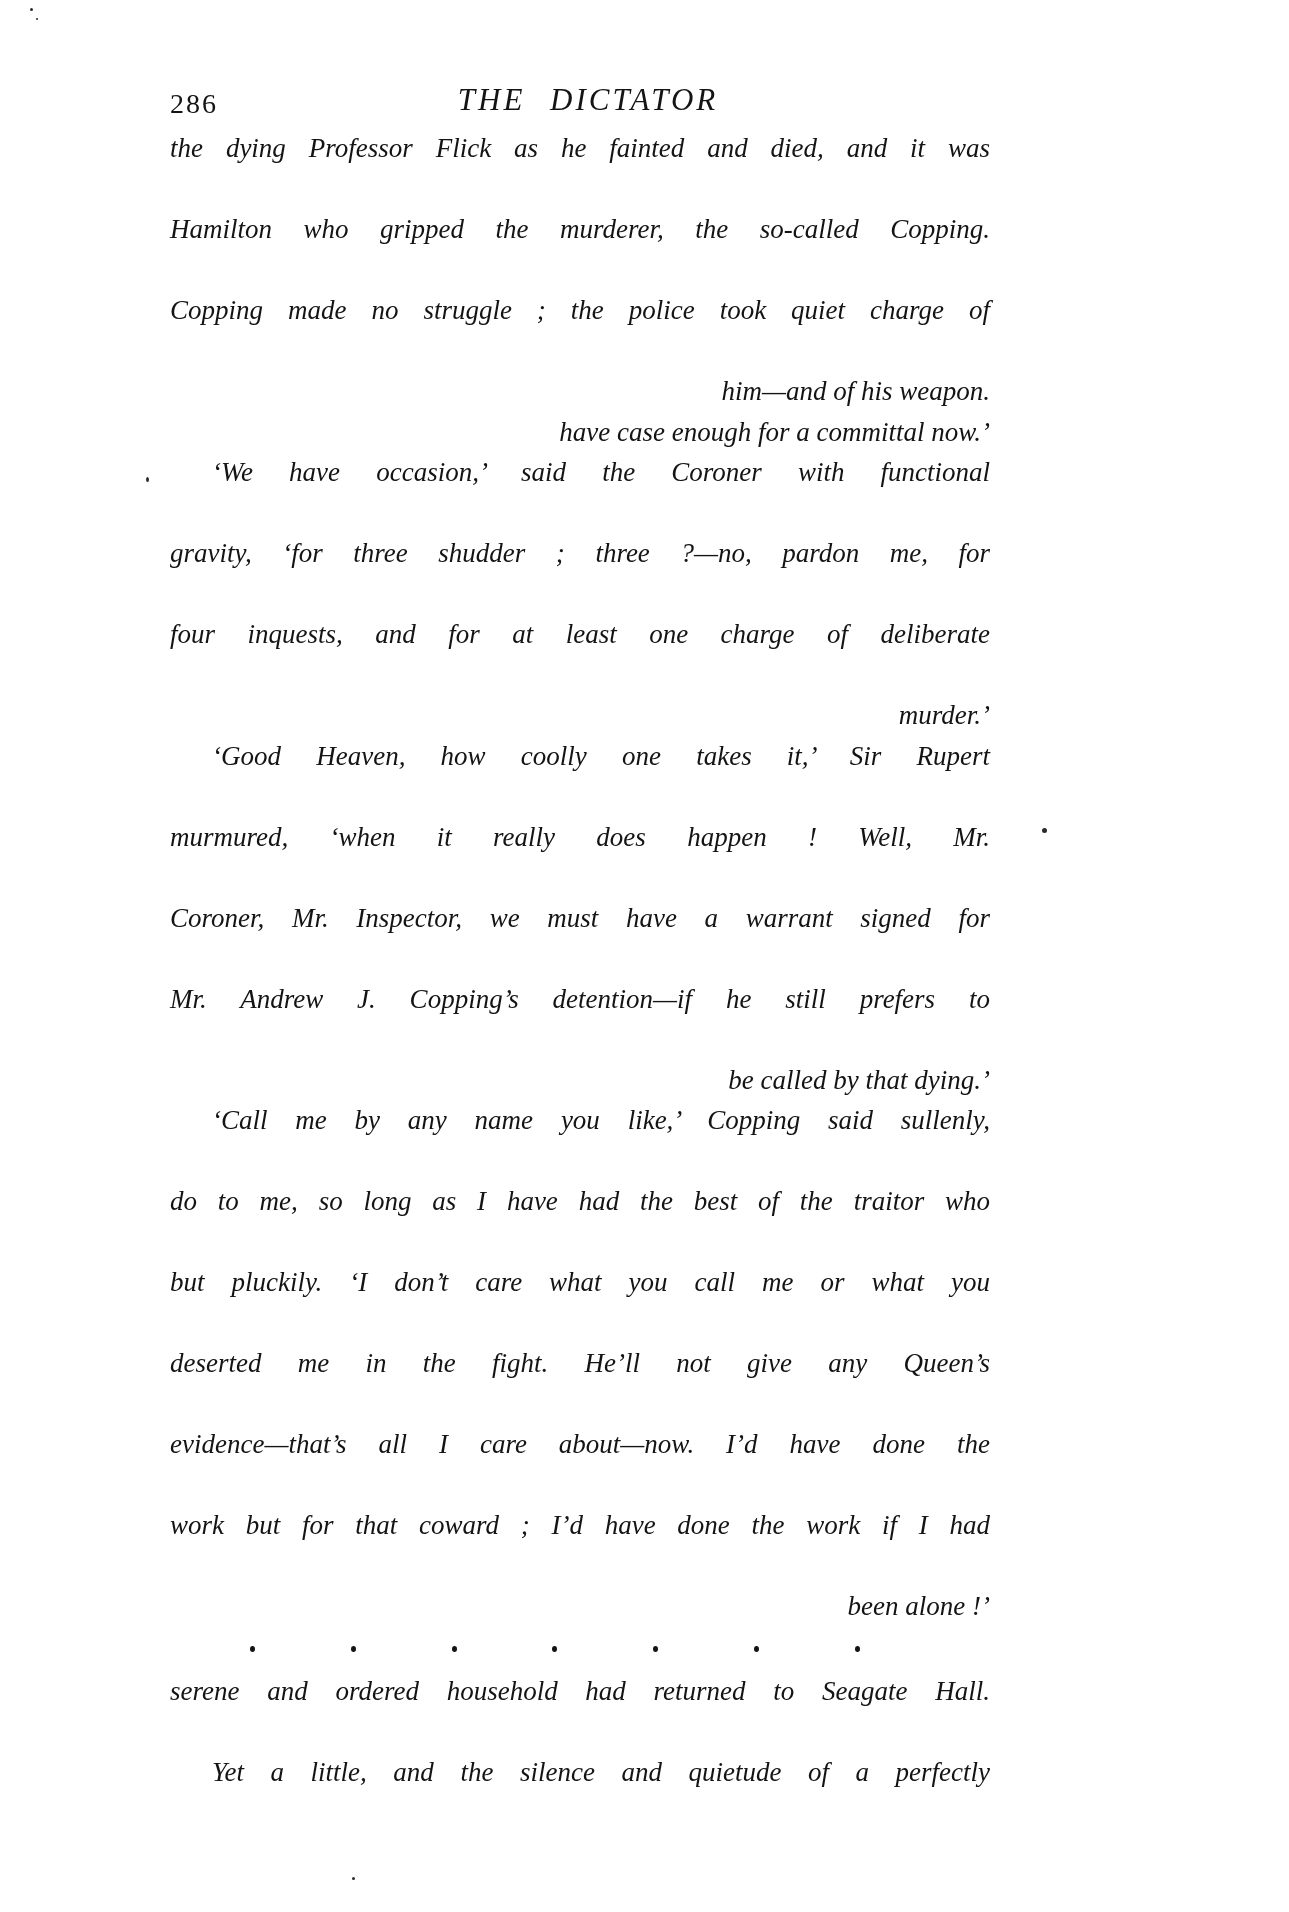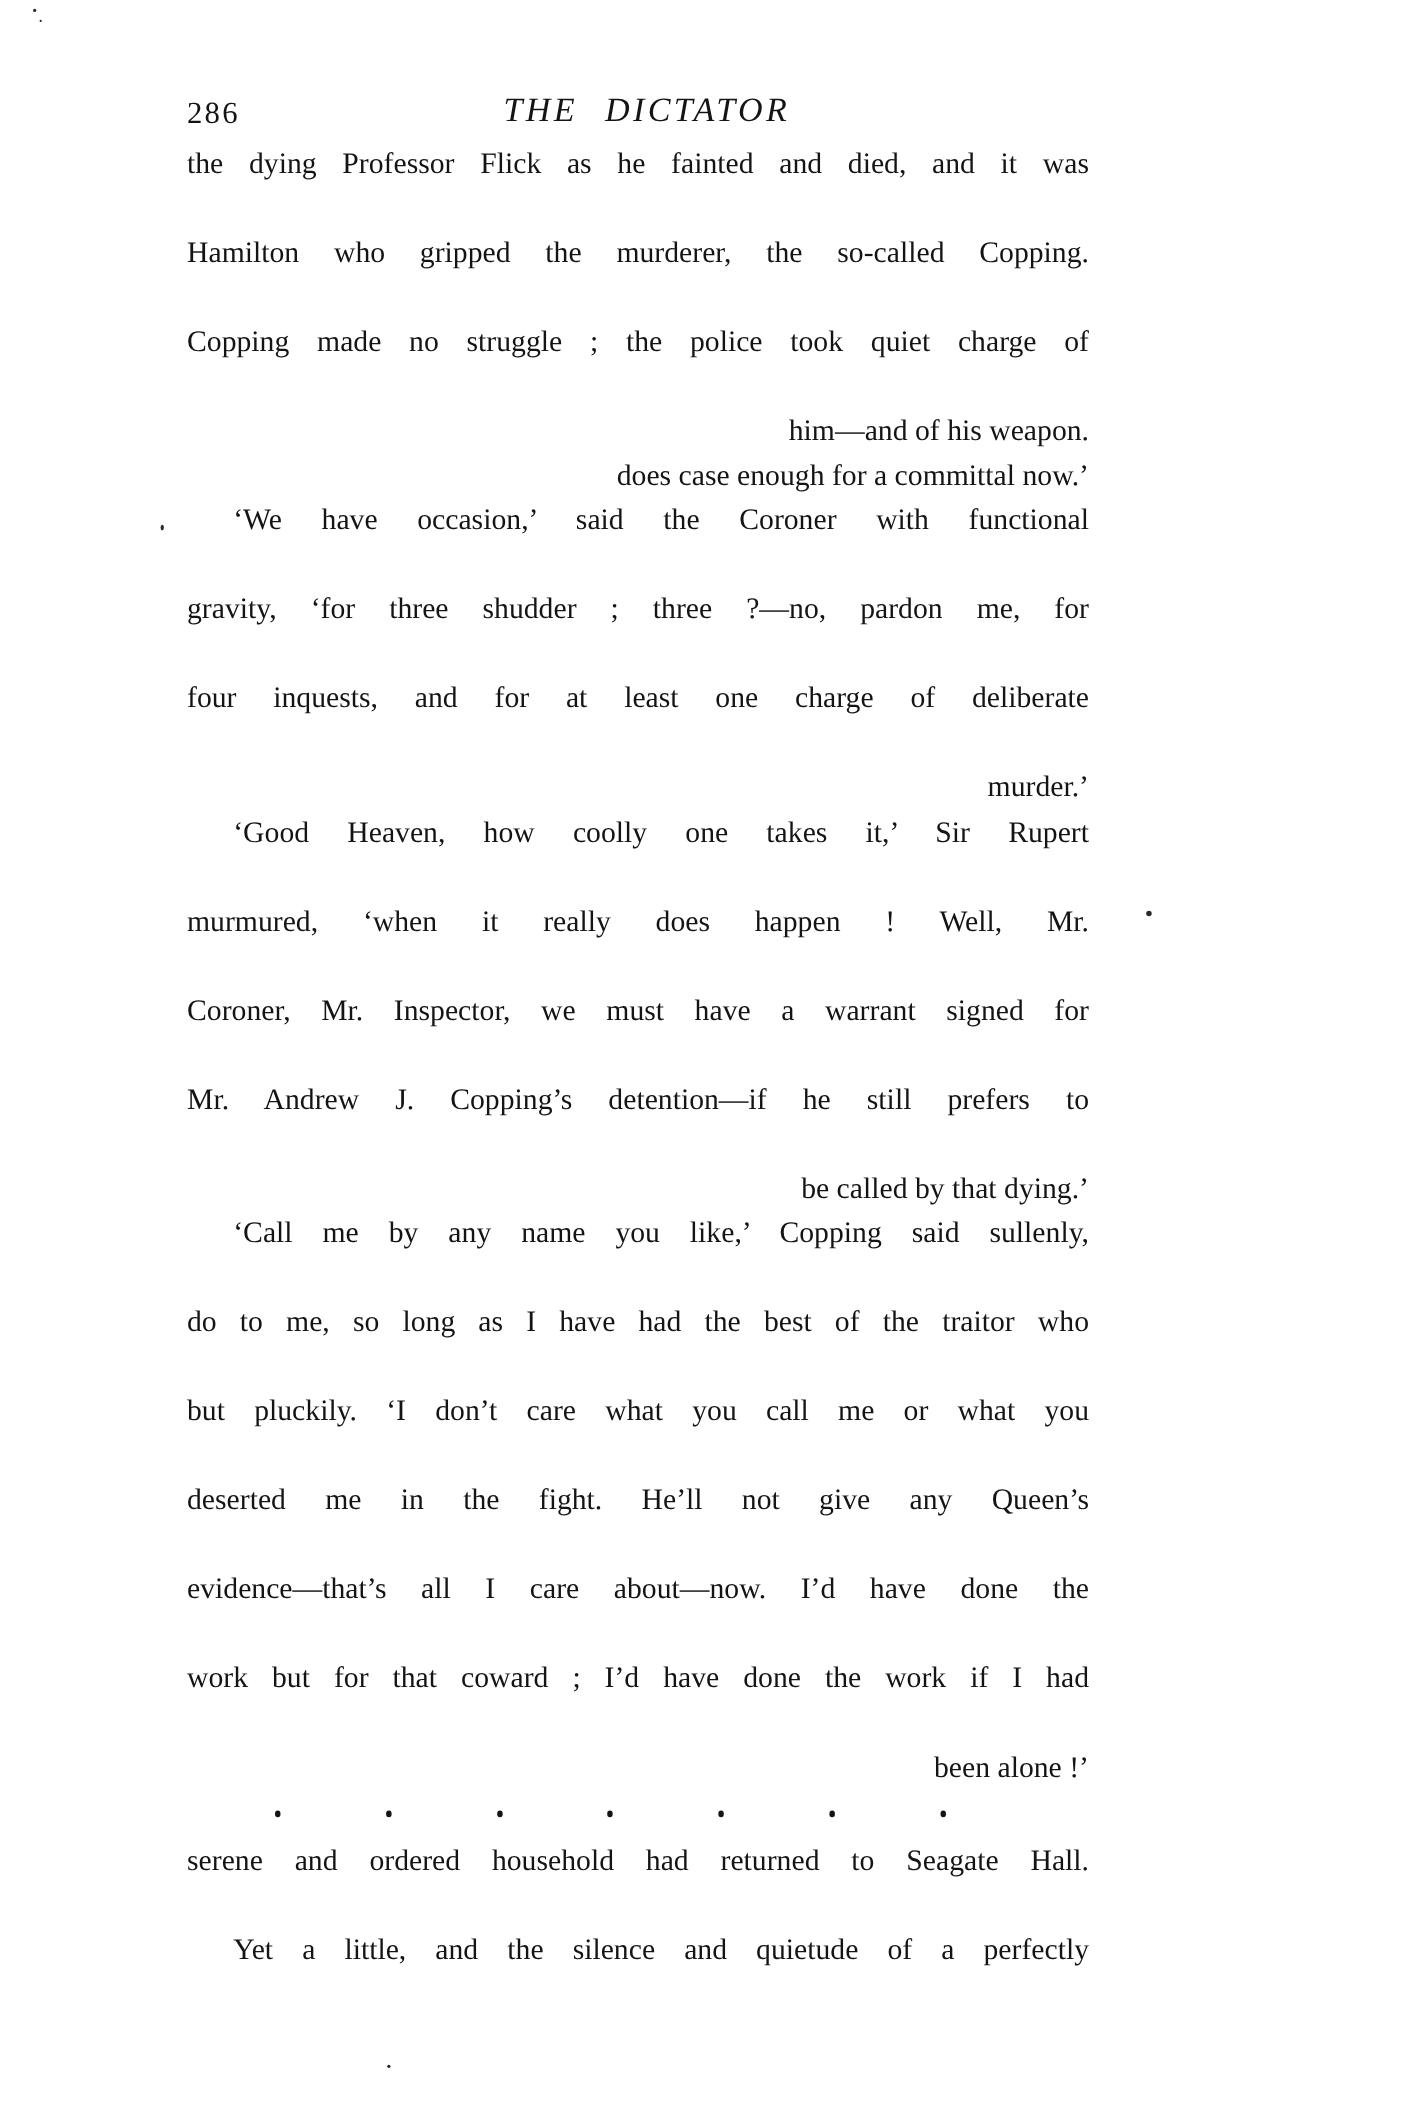--- a/index.html
+++ b/index.html
@@ -42,20 +42,21 @@
     top: 128px;
     left: 170px;
     width: 820px;
     font-size: 27px;
     line-height: 40.5px;
   }
   .para { margin: 0; }
   .line {
     text-align: justify;
     white-space: normal;
+    font-style: italic;
   }
   
   .line::after {
     content: "";
     display: inline-block;
     width: 100%;
     height: 0;
   }
   .line.last { text-align: right; }
   .line.last::after { content: none; }
@@ -96,21 +97,21 @@
   </div>
 
   <div class="body-text">
       <div class="para">
         <div class="line">the dying Professor Flick as he fainted and died, and it was</div>
         <div class="line">Hamilton who gripped the murderer, the so-called Copping.</div>
         <div class="line">Copping made no struggle ; the police took quiet charge of</div>
         <div class="line last">him—and of his weapon.</div>
       </div>
       <div class="para">
-        <div class="line last">does case enough for a committal now.’</div>
+        <div class="line last">have case enough for a committal now.’</div>
       </div>
       <div class="para">
         <div class="line indent">‘We have occasion,’ said the Coroner with functional</div>
         <div class="line">gravity, ‘for three shudder ; three ?—no, pardon me, for</div>
         <div class="line">four inquests, and for at least one charge of deliberate</div>
         <div class="line last">murder.’</div>
       </div>
       <div class="para">
         <div class="line indent">‘Good Heaven, how coolly one takes it,’ Sir Rupert</div>
         <div class="line">murmured, ‘when it really does happen !  Well, Mr.</div>

